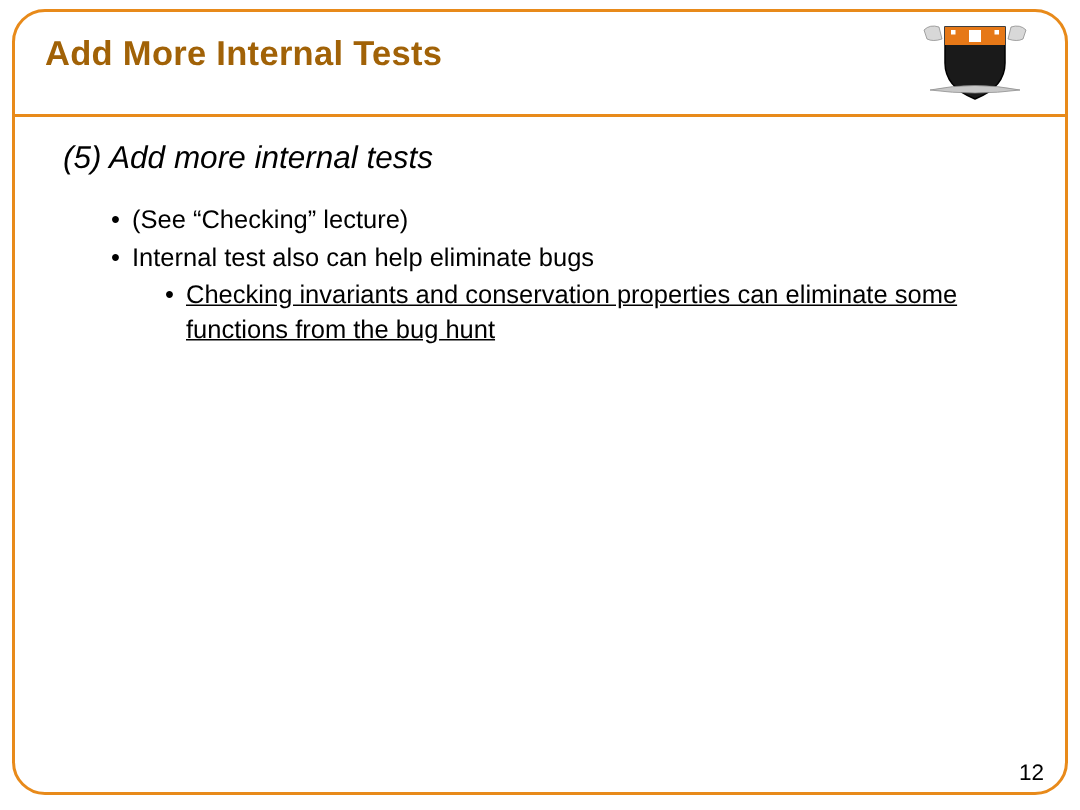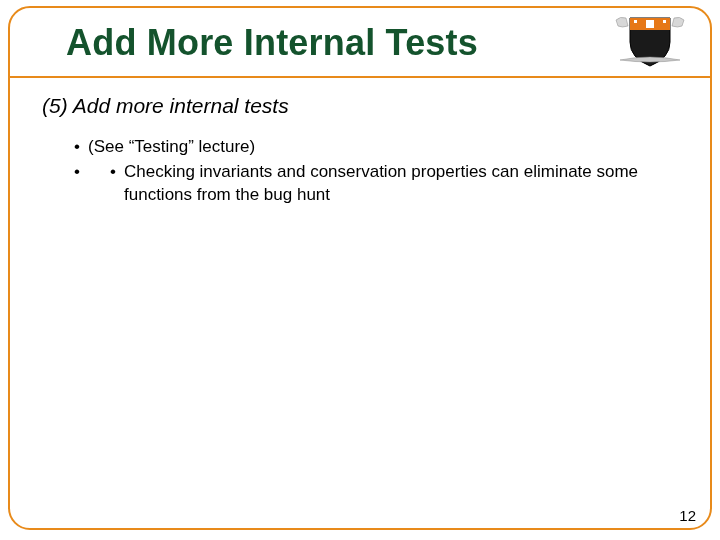--- a/index.html
+++ b/index.html
@@ -25,25 +25,24 @@
     top: 76px;
     left: 8px;
     right: 8px;
     height: 2px;
     background: #e88a1a;
   }
   .slide-title {
     position: absolute;
     top: 22px;
     left: 30px;
-    font-size: 36px;
+    font-size: 23px;
     font-weight: bold;
-    color: #14532d;
+    color: #a16207;
     letter-spacing: 0.2px;
-    margin-left: 36px;
   }
   .logo {
     position: absolute;
     top: 12px;
     right: 30px;
     width: 80px;
     height: 58px;
   }
   .content {
     position: absolute;
@@ -72,20 +71,21 @@
   ul.bullets li::before {
     content: "•";
     position: absolute;
     left: 0;
     top: 0;
   }
   ul.sub-bullets {
     list-style: none;
     padding-left: 22px;
     margin-top: 2px;
+    text-decoration: underline;
   }
   ul.sub-bullets li {
     font-size: 17px;
     color: #000;
     line-height: 1.35;
     position: relative;
     padding-left: 14px;
   }
   ul.sub-bullets li::before {
     content: "•";
@@ -119,22 +119,22 @@
     <rect x="53" y="8" width="3" height="3" fill="#fff"></rect>
     <path d="M6 8 Q10 4 16 6 L18 14 Q12 16 8 14 Z" fill="#d8d8d8" stroke="#888" stroke-width="0.5"></path>
     <path d="M74 8 Q70 4 64 6 L62 14 Q68 16 72 14 Z" fill="#d8d8d8" stroke="#888" stroke-width="0.5"></path>
     <path d="M10 48 Q40 42 70 48 Q40 52 10 48 Z" fill="#c8c8c8" stroke="#888" stroke-width="0.5"></path>
   </svg>
 </div>
 
 <div class="content">
   <div class="section-title">(5) Add more internal tests</div>
   <ul class="bullets">
-    <li><span>(See “Testing” lecture)</span></li>
-    <li>
+    <li><span>(See “Checking” lecture)</span></li>
+    <li><span>Internal test also can help eliminate bugs</span>
       <ul class="sub-bullets">
         <li><span>Checking invariants and conservation properties can eliminate some functions from the bug hunt</span></li>
       </ul>
     </li>
   </ul>
 </div>
 
 <div class="page-number">12</div>
 
 </body></html>

